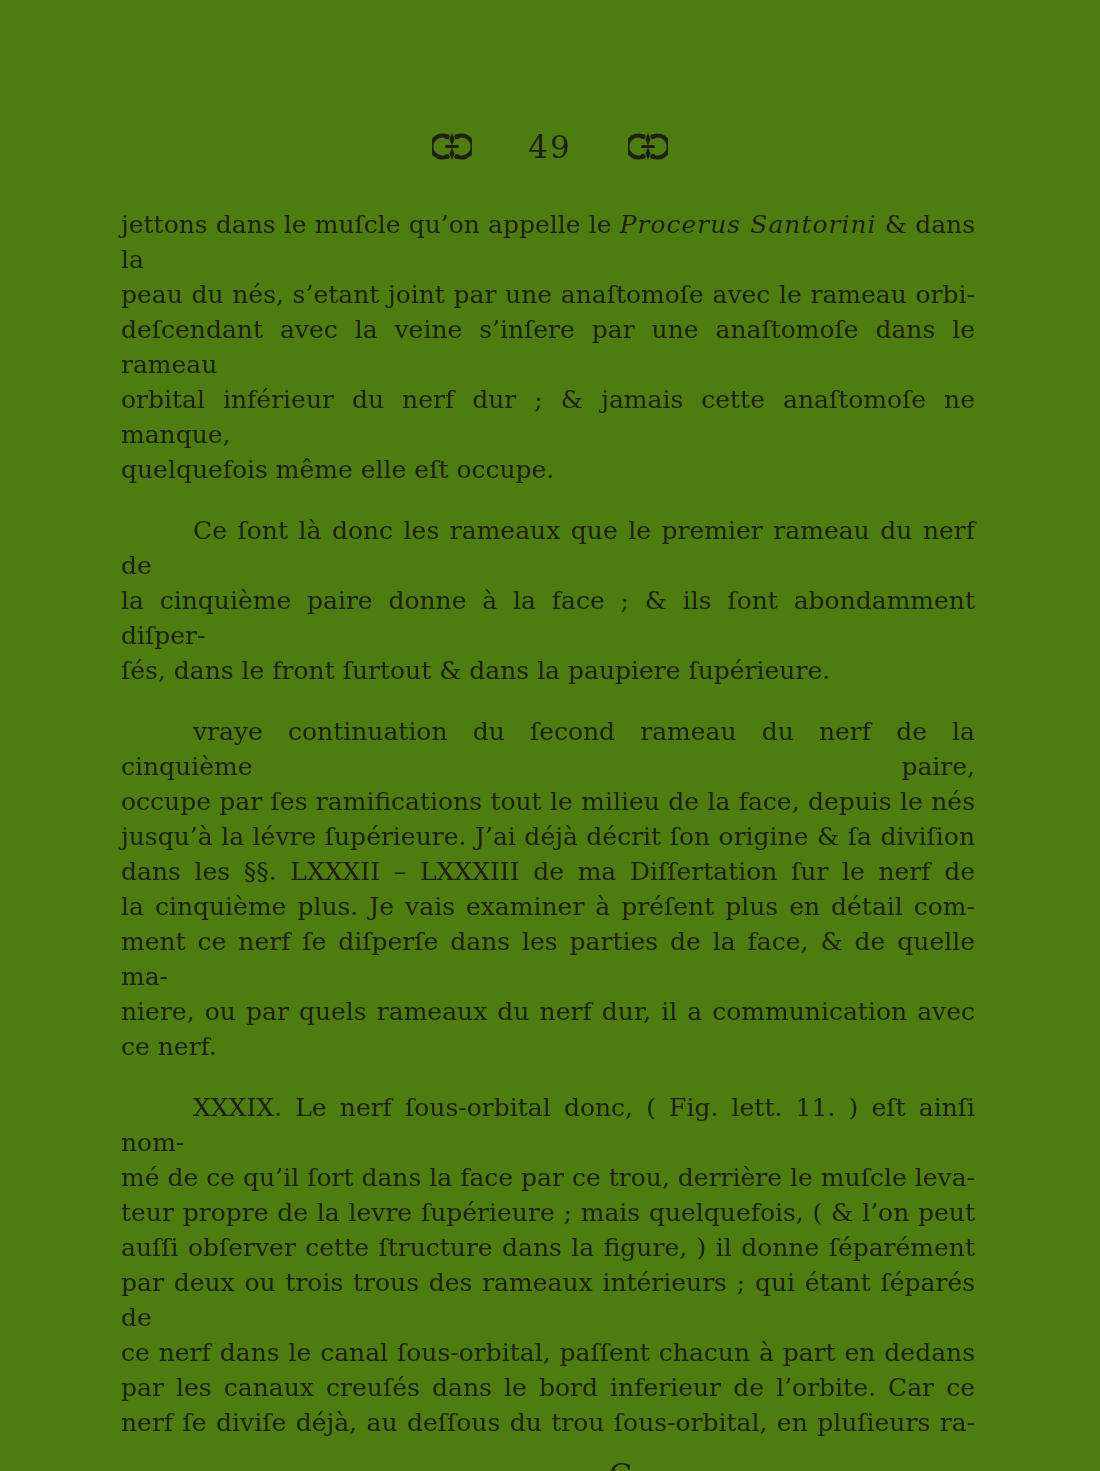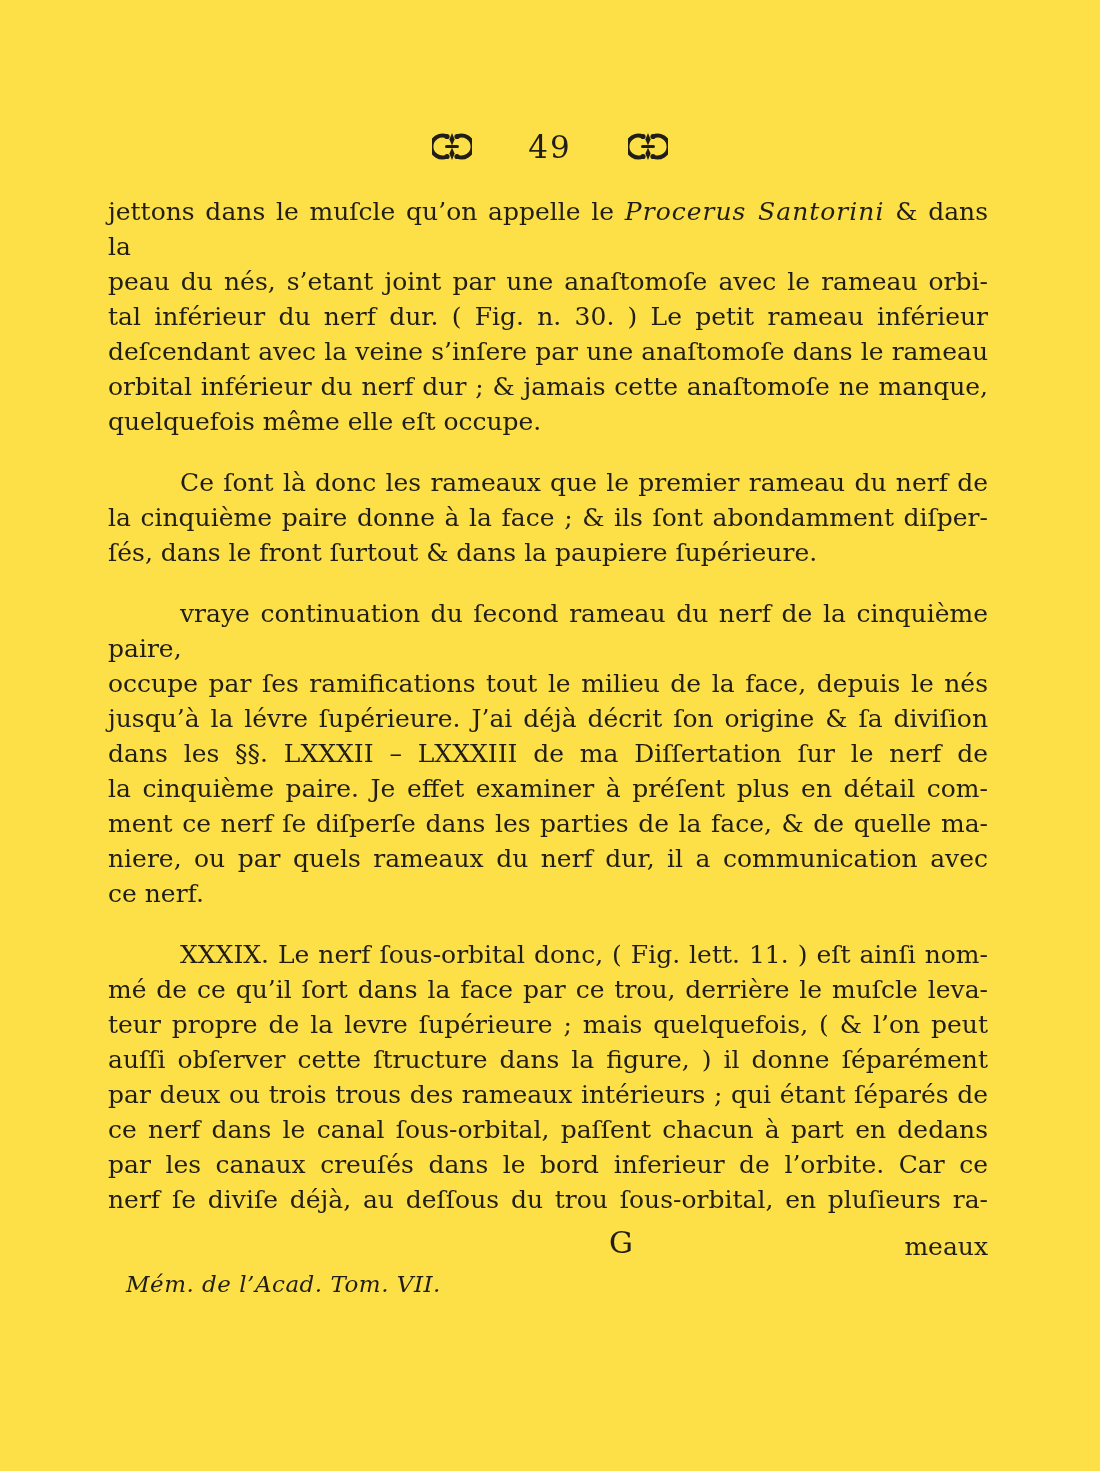--- a/index.html
+++ b/index.html
@@ -1,39 +1,39 @@
 <!DOCTYPE html>
 <html><head>
 <meta charset="utf-8">
 <style>
   html,body { margin:0; padding:0; }
   body { background:#e8e8e4; }
   .page {
     position:relative;
     width:1100px; height:1471px;
     margin:0 auto;
-    background:#fde047;
+    background:#4d7c0f;
     color:#211e18;
     font-family:"DejaVu Serif","Liberation Serif",serif;
     overflow:hidden;
   }
   
   .pagehead {
     position:absolute; top:131px; left:0; width:1100px;
     display:flex; justify-content:center; align-items:center; gap:56px;
   }
   .pagenum { font-size:31px; letter-spacing:2px; line-height:30px; }
   .ornament { display:inline-flex; width:40px; height:31px; }
   .ornament svg { width:100%; height:100%; }
   
   .textblock {
     position:absolute; left:104px; top:190px; width:888px;
     font-size:25px; line-height:35px;
   }
-  .para { margin:4px; }
+  .para { margin:17px; }
   .para + .para { margin-top:26px; }
   .line { display:block; text-align:justify; text-align-last:justify; white-space:normal; }
   .line.last { text-align-last:left; }
   .para.indent .line:first-child { text-indent:72px; }
   .ital { font-style:italic; letter-spacing:1px; }
   
   .pagefoot { position:relative; margin-top:8px; height:40px; }
   .vol {
     position:absolute; left:22px; top:6px;
     font-style:italic; font-size:23px; letter-spacing:0.5px;margin-top:36px;
@@ -82,39 +82,38 @@
         </g>
       </svg>
     </span>
   </div>
 
   <div class="textblock">
 
     <p class="para noindent">
       <span class="line"><span>jettons dans le muſcle qu’on appelle le </span><span class="ital">Procerus Santorini</span><span> &amp; dans la</span></span>
       <span class="line">peau du nés, s’etant joint par une anaſtomoſe avec le rameau orbi-</span>
-      <span class="line">tal inférieur du nerf dur.  ( Fig. n. 30. )  Le petit rameau inférieur</span>
       <span class="line">deſcendant avec la veine s’inſere par une anaſtomoſe dans le rameau</span>
       <span class="line">orbital inférieur du nerf dur ;  &amp; jamais cette anaſtomoſe ne manque,</span>
       <span class="line last">quelquefois même elle eſt occupe.</span>
     </p>
 
     <p class="para indent">
       <span class="line">Ce ſont là donc les rameaux que le premier rameau du nerf de</span>
       <span class="line">la cinquième paire donne à la face ;  &amp; ils ſont abondamment diſper-</span>
       <span class="line last">ſés, dans le front ſurtout &amp; dans la paupiere ſupérieure.</span>
     </p>
 
 
     <p class="para indent">
       <span class="line">vraye continuation du ſecond rameau du nerf de la cinquième paire,</span>
       <span class="line">occupe par ſes ramifications tout le milieu de la face, depuis le nés</span>
       <span class="line">jusqu’à la lévre ſupérieure.   J’ai déjà décrit ſon origine &amp; ſa diviſion</span>
       <span class="line">dans les §§. LXXXII – LXXXIII  de ma Diſſertation ſur le nerf de</span>
-      <span class="line">la cinquième paire.   Je effet examiner à préſent plus en détail com-</span>
+      <span class="line">la cinquième plus.   Je vais examiner à préſent plus en détail com-</span>
       <span class="line">ment ce nerf ſe diſperſe dans les parties de la face,  &amp; de quelle ma-</span>
       <span class="line">niere, ou par quels rameaux du nerf dur,  il a communication avec</span>
       <span class="line last">ce nerf.</span>
     </p>
 
     <p class="para indent">
       <span class="line">XXXIX.  Le nerf ſous-orbital donc, ( Fig. lett. 11. ) eſt ainſi nom-</span>
       <span class="line">mé de ce qu’il ſort dans la face par ce trou,  derrière le muſcle leva-</span>
       <span class="line">teur propre de la levre ſupérieure ;  mais quelquefois, ( &amp; l’on peut</span>
       <span class="line">auſſi obſerver cette ſtructure dans la figure, )  il donne ſéparément</span>

